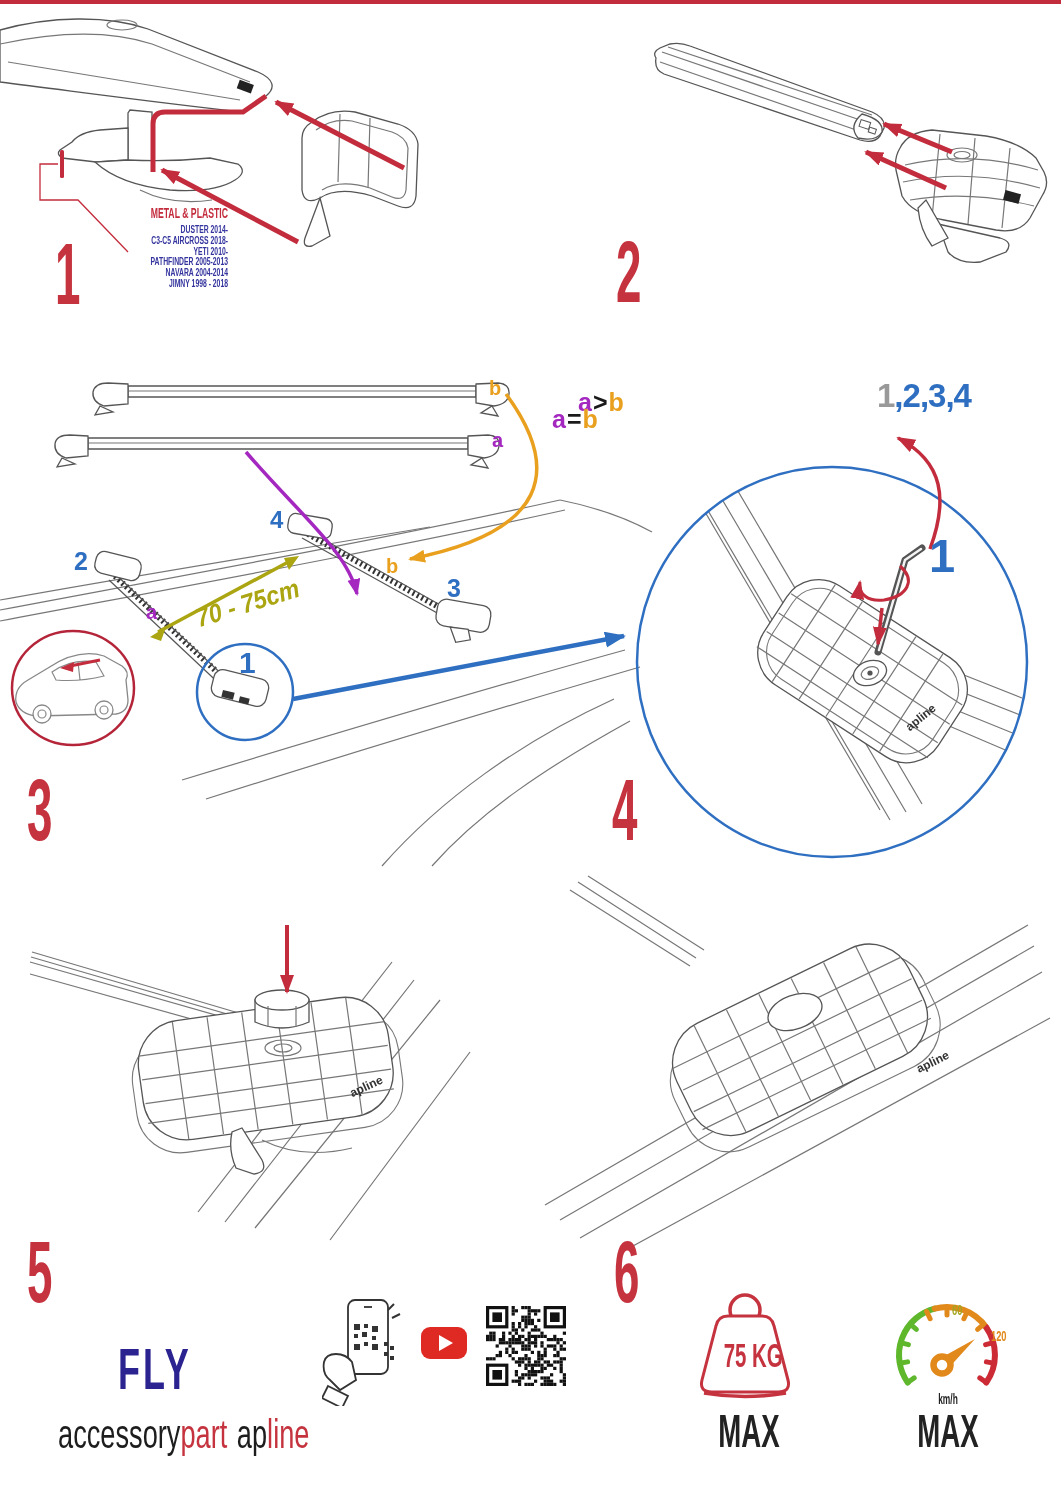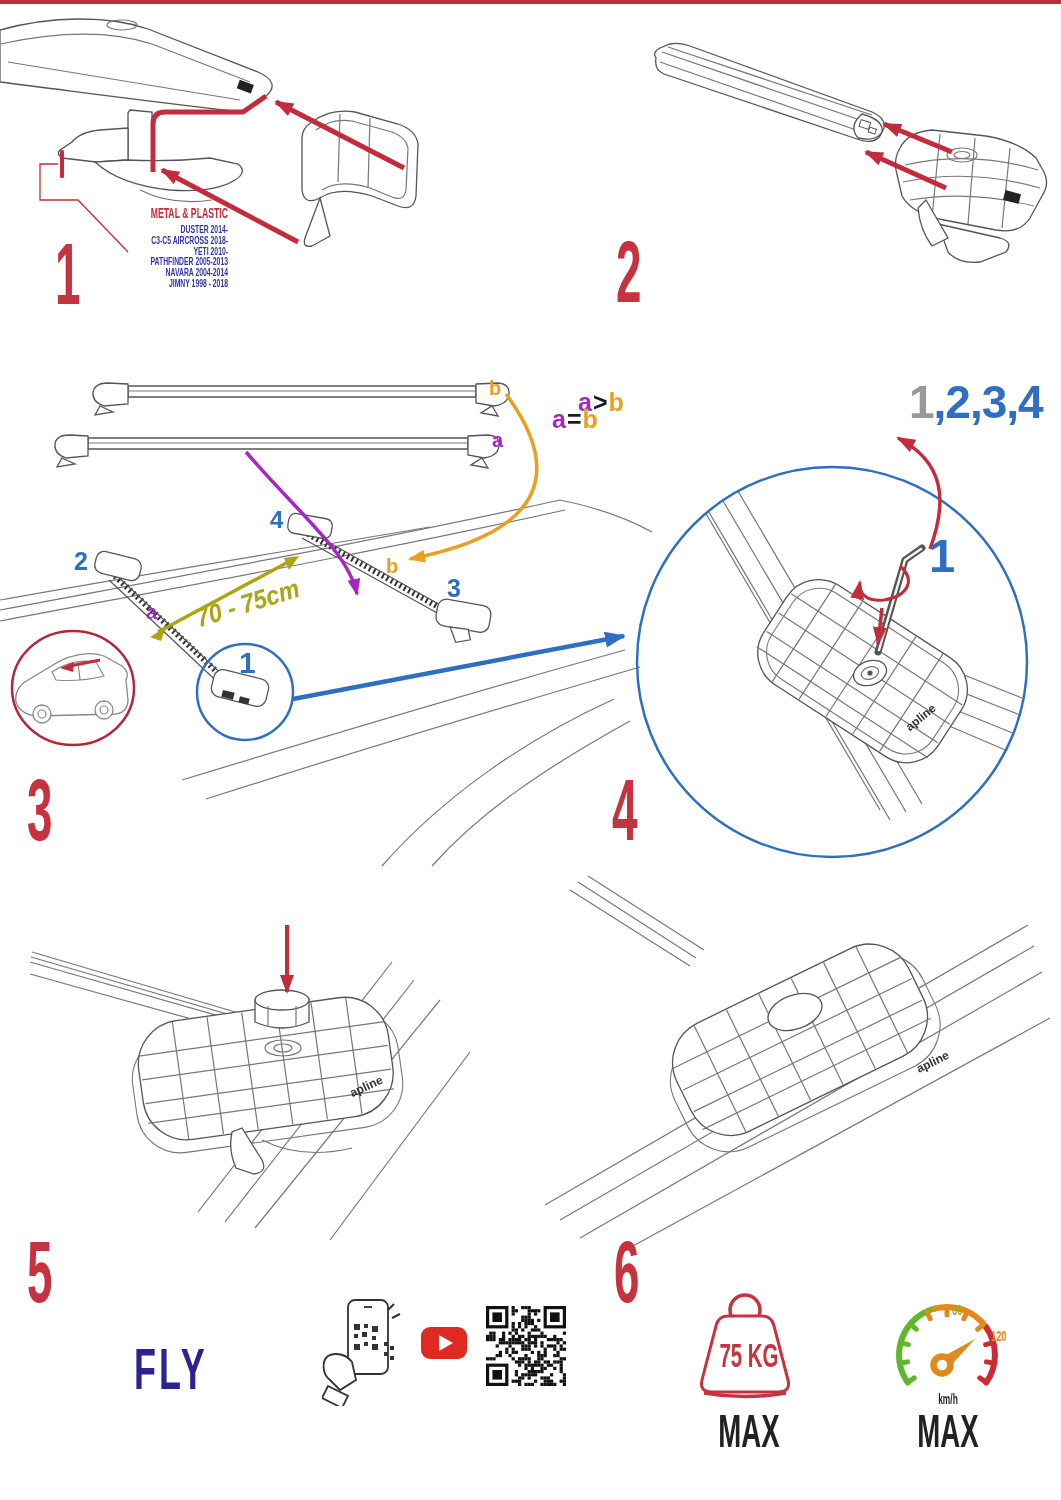--- a/index.html
+++ b/index.html
@@ -273,27 +273,32 @@
   <div class="txt lbl" style="left:489px;top:378px;font-size:20px;color:#E9A01E">b</div>
   <div class="txt lbl" style="left:492px;top:430px;font-size:20px;color:#A428C0">a</div>
   <div class="txt lbl" style="left:74px;top:549px;font-size:25px;color:#2F6FC1">2</div>
   <div class="txt lbl" style="left:270px;top:508px;font-size:24px;color:#2F6FC1">4</div>
   <div class="txt lbl" style="left:386px;top:556px;font-size:20px;color:#E9A01E">b</div>
   <div class="txt lbl" style="left:447px;top:576px;font-size:25px;color:#2F6FC1">3</div>
   <div class="txt lbl" style="left:146px;top:602px;font-size:20px;color:#A428C0">a</div>
   <div class="txt lbl" style="left:239px;top:648px;font-size:30px;color:#2F6FC1">1</div>
   <div class="txt" style="left:160px;top:590px;width:175px;text-align:center;font-style:italic;font-weight:700;font-size:26px;color:#ABA512;transform:rotate(-17deg) scaleX(.9);transform-origin:50% 50%">70 - 75cm</div>
 
-  <div class="txt lbl" style="left:909px;top:379px;font-size:46px;letter-spacing:-1px">
+  <div class="txt lbl" style="left:877px;top:379px;font-size:33px;letter-spacing:-1px">
     <span style="color:#999">1</span><span style="color:#2F6FC1">,2,3,4</span>
   </div>
   <div class="txt lbl" style="left:929px;top:532px;font-size:47px;color:#2F6FC1">1</div>
 
-  <div class="txt" style="left:134px;top:1340px">
+  <div class="txt" style="left:118px;top:1340px">
     <span class="cnd" style="font-weight:700;font-size:58px;letter-spacing:5px;color:#2B2390">FLY</span>
+  </div>
+  <div class="txt" style="left:58px;top:1414px">
+    <span class="cnd" style="transform:scaleX(.68);font-size:40px;">
+      <span style="color:#1d1d1d">accessory</span><span style="color:#C5333F">part</span><span style="color:#1d1d1d;margin-left:14px">ap</span><span style="color:#C5333F">line</span>
+    </span>
   </div>
 
   <svg style="left:322px;top:1298px" width="82" height="108" viewBox="0 0 82 108">
     <g fill="#fff" stroke="#333" stroke-width="1.8">
       <rect x="26" y="2" width="40" height="74" rx="7"></rect>
       <line x1="42" y1="9" x2="50" y2="9"></line>
       <path d="M2,64 Q0,76 8,82 L18,92 L34,82 L30,64 Q24,56 14,56 Q4,56 2,64 Z"></path>
       <path d="M6,88 L26,98 L20,110 L0,100 Z"></path>
     </g>
     <g fill="#333">
@@ -540,21 +545,21 @@
       <rect x="6.4" y="64" width="9.600000000000001" height="9.600000000000001" fill="#111"></rect>
     </svg>
 
   <svg style="left:682px;top:1292px" width="136" height="122" viewBox="0 0 136 122">
     <g fill="none" stroke="#C5333F">
       <circle cx="63" cy="18" r="15" stroke-width="3.5"></circle>
       <path d="M34,34 Q36,24 46,24 L80,24 Q90,24 92,34 L106,88 Q109,100 96,100 L30,100 Q17,100 20,88 Z" fill="#fff" stroke-width="3"></path>
       <path d="M22,101 Q63,108 104,101" stroke-width="3.5"></path>
     </g>
   </svg>
-  <div class="txt" style="left:693px;top:1338px;width:112px;text-align:center">
+  <div class="txt" style="left:693px;top:1338px;width:112px;text-align:right">
     <span class="cndC" style="font-weight:700;font-size:34px;color:#C5333F">75 KG</span>
   </div>
   <div class="txt" style="left:688px;top:1408px;width:122px;text-align:center">
     <span class="cndC" style="font-weight:700;font-size:46px;color:#222">MAX</span>
   </div>
 
   <svg style="left:885px;top:1293px" width="124" height="112" viewBox="0 0 124 112">
     <g fill="none" stroke-linecap="round">
       <path d="M22.7,89.5 A48,48 0 0 1 49.6,15.6" stroke="#5FB72C" stroke-width="6"></path>
       <path d="M49.6,15.6 A48,48 0 0 1 101.3,34.5" stroke="#E2891B" stroke-width="6"></path>

